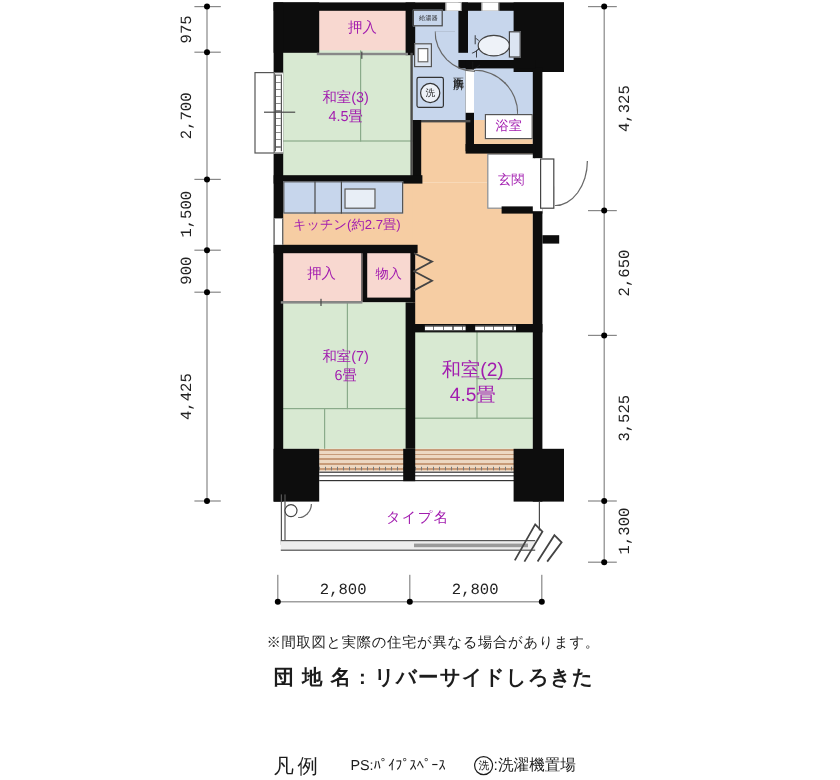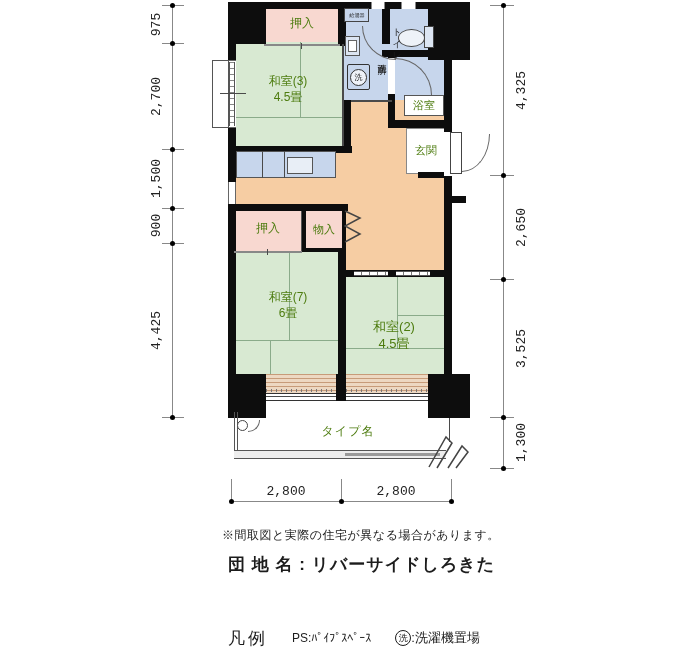--- a/index.html
+++ b/index.html
@@ -3,21 +3,21 @@
 <meta charset="utf-8">
 <style>
   *{box-sizing:border-box;margin:0;padding:0}
   html,body{background:#fff}
   body{width:700px;height:650px;position:relative;font-family:"Liberation Sans",sans-serif;color:#1c1c1c;overflow:hidden}
   .a{position:absolute}
   .room{position:absolute}
   .wall{position:absolute;background:#0d0d0d}
   .thin{position:absolute;background:#4a4a4a}
   .tat{position:absolute;background:#8aab8a}
-  .lbl{position:absolute;display:flex;flex-direction:column;align-items:center;justify-content:center;line-height:1.3;color:#4d7c0f}
+  .lbl{position:absolute;display:flex;flex-direction:column;align-items:center;justify-content:center;line-height:1.3;color:#a21caf}
   .vlbl{position:absolute;writing-mode:vertical-rl;letter-spacing:1px;color:#1c1c1c}
   .dimlbl{position:absolute;font-family:"Liberation Mono",monospace;font-size:13px;color:#222;text-align:center;transform:rotate(-90deg)}
   .dimlbl-h{position:absolute;font-family:"Liberation Mono",monospace;font-size:13px;color:#222;text-align:center}
   .dot{position:absolute;width:5px;height:5px;border-radius:50%;background:#000;transform:translate(-2px,-2px)}
   .tick{position:absolute;background:#888}
   .gline{position:absolute;background:#888}
   .arc{position:absolute;border:0 solid #666;background:transparent}
   .whitegap{position:absolute;background:#fff}
 </style>
 </head>
@@ -131,27 +131,28 @@
 
   <div class="lbl" style="left:264px;top:16px;width:76px;height:16px;font-size:12px">押入</div>
   <div class="lbl" style="left:232px;top:72px;width:112px;height:36px;font-size:12px">
     <span>和室(3)</span>
     <span>4.5畳</span>
   </div>
   <div class="vlbl" style="left:390px;top:22px;height:38px;font-size:9px">トイレ</div>
   <div class="vlbl" style="left:375px;top:57px;height:46px;font-size:9px">洗面所</div>
   <div class="lbl" style="left:404px;top:95px;width:40px;height:21px;font-size:11px;background:#fff;border:1px solid #555">浴室</div>
   <div class="lbl" style="left:406px;top:142px;width:40px;height:16px;font-size:11px">玄関</div>
+  <div class="lbl" style="left:230px;top:180px;width:118px;height:16px;font-size:11px;white-space:nowrap">キッチン(約2.7畳)</div>
   <div class="lbl" style="left:234px;top:221px;width:68px;height:16px;font-size:12px">押入</div>
   <div class="lbl" style="left:304px;top:221px;width:40px;height:16px;font-size:11px">物入</div>
   <div class="lbl" style="left:232px;top:288px;width:112px;height:36px;font-size:12px">
     <span>和室(7)</span>
     <span>6畳</span>
   </div>
-  <div class="lbl" style="left:344px;top:318px;width:100px;height:36px;font-size:13px">
+  <div class="lbl" style="left:344px;top:302px;width:100px;height:36px;font-size:16px">
     <span>和室(2)</span>
     <span>4.5畳</span>
   </div>
   <div class="lbl" style="left:266px;top:424px;width:164px;height:16px;font-size:12px;letter-spacing:1px">タイプ名</div>
 </div>
 
 <div class="a" style="left:0;top:0;width:700px;height:650px">
 
   <div class="gline" style="left:172px;top:5px;width:1px;height:412px"></div>
   <div class="tick" style="left:162px;top:5px;width:22px;height:1px"></div>

